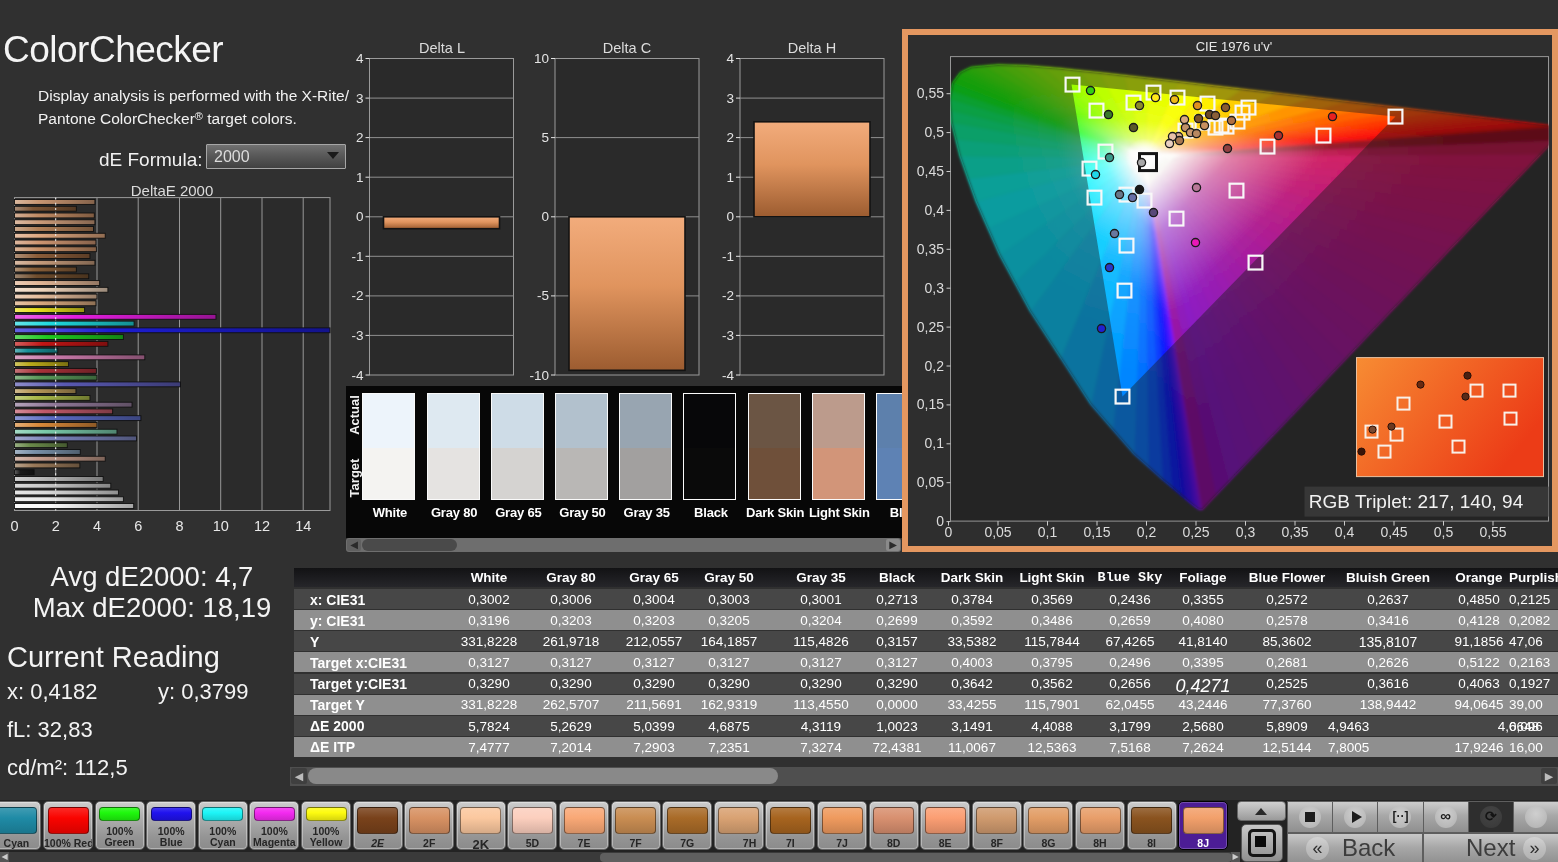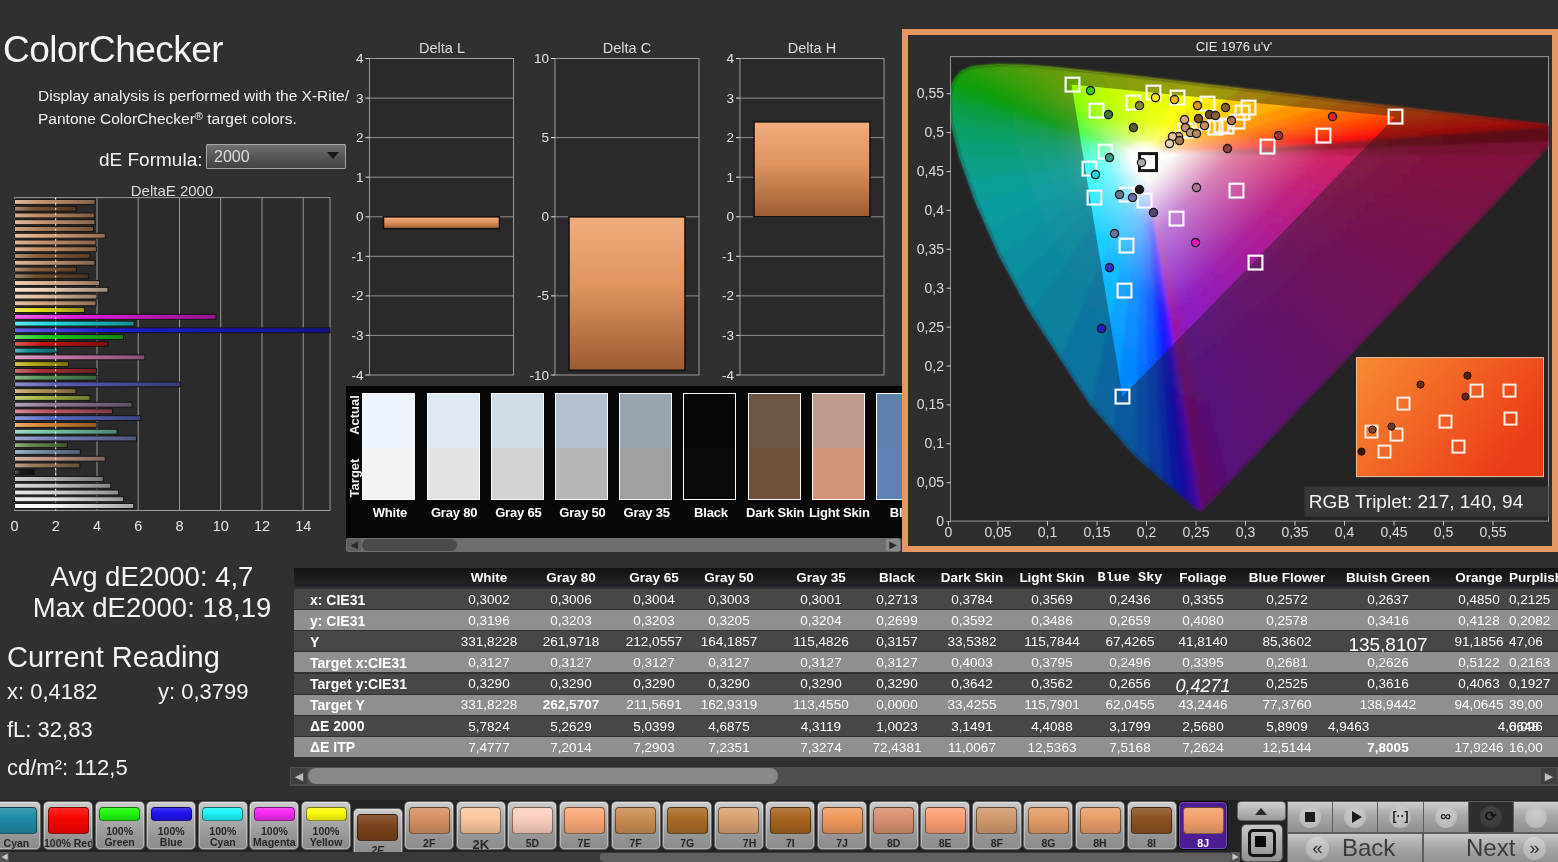--- a/index.html
+++ b/index.html
@@ -1524,21 +1524,21 @@
 <div class="ab" style="left:511px;top:634.2px;width:120px;text-align:center;font-size:13.5px;color:#fff;">261,9718</div>
 <div class="ab" style="left:594px;top:634.2px;width:120px;text-align:center;font-size:13.5px;color:#fff;">212,0557</div>
 <div class="ab" style="left:669px;top:634.2px;width:120px;text-align:center;font-size:13.5px;color:#fff;">164,1857</div>
 <div class="ab" style="left:761px;top:634.2px;width:120px;text-align:center;font-size:13.5px;color:#fff;">115,4826</div>
 <div class="ab" style="left:837px;top:634.2px;width:120px;text-align:center;font-size:13.5px;color:#fff;">0,3157</div>
 <div class="ab" style="left:912px;top:634.2px;width:120px;text-align:center;font-size:13.5px;color:#fff;">33,5382</div>
 <div class="ab" style="left:992px;top:634.2px;width:120px;text-align:center;font-size:13.5px;color:#fff;">115,7844</div>
 <div class="ab" style="left:1070px;top:634.2px;width:120px;text-align:center;font-size:13.5px;color:#fff;">67,4265</div>
 <div class="ab" style="left:1143px;top:634.2px;width:120px;text-align:center;font-size:13.5px;color:#fff;">41,8140</div>
 <div class="ab" style="left:1227px;top:634.2px;width:120px;text-align:center;font-size:13.5px;color:#fff;">85,3602</div>
-<div class="ab" style="left:1328px;top:634.2px;width:120px;text-align:center;font-size:19px;color:#fff;">135,8107</div>
+<div class="ab" style="left:1328px;top:634.2px;width:120px;text-align:center;font-size:14px;color:#fff;">135,8107</div>
 <div class="ab" style="left:1419px;top:634.2px;width:120px;text-align:center;font-size:13.5px;color:#fff;">91,1856</div>
 <div class="ab" style="left:1509px;top:634.2px;font-size:13.5px;color:#fff;white-space:nowrap;">47,06</div>
 <div class="ab" style="left:294px;top:652.4px;width:1264px;height:20.1px;background:#8f8f8f;"></div>
 <div class="ab" style="left:310px;top:655.0px;font-size:14px;font-weight:bold;color:#fff;">Target x:CIE31</div>
 <div class="ab" style="left:429px;top:655.2px;width:120px;text-align:center;font-size:13.5px;color:#fff;">0,3127</div>
 <div class="ab" style="left:511px;top:655.2px;width:120px;text-align:center;font-size:13.5px;color:#fff;">0,3127</div>
 <div class="ab" style="left:594px;top:655.2px;width:120px;text-align:center;font-size:13.5px;color:#fff;">0,3127</div>
 <div class="ab" style="left:669px;top:655.2px;width:120px;text-align:center;font-size:13.5px;color:#fff;">0,3127</div>
 <div class="ab" style="left:761px;top:655.2px;width:120px;text-align:center;font-size:13.5px;color:#fff;">0,3127</div>
 <div class="ab" style="left:837px;top:655.2px;width:120px;text-align:center;font-size:13.5px;color:#fff;">0,3127</div>
@@ -1562,21 +1562,21 @@
 <div class="ab" style="left:992px;top:676.3px;width:120px;text-align:center;font-size:13.5px;color:#fff;">0,3562</div>
 <div class="ab" style="left:1070px;top:676.3px;width:120px;text-align:center;font-size:13.5px;color:#fff;">0,2656</div>
 <div class="ab" style="left:1143px;top:676.3px;width:120px;text-align:center;font-size:18px;color:#fff;font-style:italic;">0,4271</div>
 <div class="ab" style="left:1227px;top:676.3px;width:120px;text-align:center;font-size:13.5px;color:#fff;">0,2525</div>
 <div class="ab" style="left:1328px;top:676.3px;width:120px;text-align:center;font-size:13.5px;color:#fff;">0,3616</div>
 <div class="ab" style="left:1419px;top:676.3px;width:120px;text-align:center;font-size:13.5px;color:#fff;">0,4063</div>
 <div class="ab" style="left:1509px;top:676.3px;font-size:13.5px;color:#fff;white-space:nowrap;">0,1927</div>
 <div class="ab" style="left:294px;top:694.6px;width:1264px;height:20.1px;background:#8f8f8f;"></div>
 <div class="ab" style="left:310px;top:697.2px;font-size:14px;font-weight:bold;color:#fff;">Target Y</div>
 <div class="ab" style="left:429px;top:697.4px;width:120px;text-align:center;font-size:13.5px;color:#fff;">331,8228</div>
-<div class="ab" style="left:511px;top:697.4px;width:120px;text-align:center;font-size:13.5px;color:#fff;font-weight:bold;">262,5707</div>
+<div class="ab" style="left:511px;top:697.4px;width:120px;text-align:center;font-size:13.5px;color:#fff;">262,5707</div>
 <div class="ab" style="left:594px;top:697.4px;width:120px;text-align:center;font-size:13.5px;color:#fff;">211,5691</div>
 <div class="ab" style="left:669px;top:697.4px;width:120px;text-align:center;font-size:13.5px;color:#fff;">162,9319</div>
 <div class="ab" style="left:761px;top:697.4px;width:120px;text-align:center;font-size:13.5px;color:#fff;">113,4550</div>
 <div class="ab" style="left:837px;top:697.4px;width:120px;text-align:center;font-size:13.5px;color:#fff;">0,0000</div>
 <div class="ab" style="left:912px;top:697.4px;width:120px;text-align:center;font-size:13.5px;color:#fff;">33,4255</div>
 <div class="ab" style="left:992px;top:697.4px;width:120px;text-align:center;font-size:13.5px;color:#fff;">115,7901</div>
 <div class="ab" style="left:1070px;top:697.4px;width:120px;text-align:center;font-size:13.5px;color:#fff;">62,0455</div>
 <div class="ab" style="left:1143px;top:697.4px;width:120px;text-align:center;font-size:13.5px;color:#fff;">43,2446</div>
 <div class="ab" style="left:1227px;top:697.4px;width:120px;text-align:center;font-size:13.5px;color:#fff;">77,3760</div>
 <div class="ab" style="left:1328px;top:697.4px;width:120px;text-align:center;font-size:13.5px;color:#fff;">138,9442</div>
@@ -1604,21 +1604,21 @@
 <div class="ab" style="left:511px;top:739.6px;width:120px;text-align:center;font-size:13.5px;color:#fff;">7,2014</div>
 <div class="ab" style="left:594px;top:739.6px;width:120px;text-align:center;font-size:13.5px;color:#fff;">7,2903</div>
 <div class="ab" style="left:669px;top:739.6px;width:120px;text-align:center;font-size:13.5px;color:#fff;">7,2351</div>
 <div class="ab" style="left:761px;top:739.6px;width:120px;text-align:center;font-size:13.5px;color:#fff;">7,3274</div>
 <div class="ab" style="left:837px;top:739.6px;width:120px;text-align:center;font-size:13.5px;color:#fff;">72,4381</div>
 <div class="ab" style="left:912px;top:739.6px;width:120px;text-align:center;font-size:13.5px;color:#fff;">11,0067</div>
 <div class="ab" style="left:992px;top:739.6px;width:120px;text-align:center;font-size:13.5px;color:#fff;">12,5363</div>
 <div class="ab" style="left:1070px;top:739.6px;width:120px;text-align:center;font-size:13.5px;color:#fff;">7,5168</div>
 <div class="ab" style="left:1143px;top:739.6px;width:120px;text-align:center;font-size:13.5px;color:#fff;">7,2624</div>
 <div class="ab" style="left:1227px;top:739.6px;width:120px;text-align:center;font-size:13.5px;color:#fff;">12,5144</div>
-<div class="ab" style="left:1328px;top:739.6px;width:120px;text-align:center;font-size:13.5px;color:#fff;font-weight:bold;">7,8005</div>
+<div class="ab" style="left:1328px;top:739.6px;width:120px;text-align:left;font-size:13.5px;color:#fff;">7,8005</div>
 <div class="ab" style="left:1419px;top:739.6px;width:120px;text-align:center;font-size:13.5px;color:#fff;">17,9246</div>
 <div class="ab" style="left:1509px;top:739.6px;font-size:13.5px;color:#fff;white-space:nowrap;">16,00</div>
 <div class="ab" style="left:290px;top:766.5px;width:1268px;height:19px;background:#4f4f4f;">
     <div class="ab" style="left:1px;top:1.5px;width:16px;height:16px;background:#3f3f3f;border-radius:2px;color:#bbb;font-size:11px;line-height:16px;text-align:center;">◀</div>
     <div class="ab" style="left:18px;top:1.5px;width:470px;height:16px;background:#898989;border-radius:8px;"></div>
     <div class="ab" style="right:1px;top:1.5px;width:16px;height:16px;background:#3f3f3f;border-radius:2px;color:#bbb;font-size:11px;line-height:16px;text-align:center;">▶</div>
   </div>
 <div class="ab" style="left:0;top:800px;width:1558px;height:62px;background:#232323;overflow:hidden;">
     <div class="ab" style="left:-8.6px;top:1px;width:48px;height:47px;border-radius:5px;background:linear-gradient(#cecece,#b2b2b2 28%,#949494 75%,#8b8b8b);border:1px solid #646464;box-shadow:inset 0 0 0 1px rgba(255,255,255,0.35);overflow:hidden;">
       <div class="ab" style="left:3.5px;top:4.5px;width:39px;height:25.5px;border-radius:4px;background:linear-gradient(#419cb3,#1f8ba6 40%,#1a768d);border:1px solid rgba(0,0,0,0.45);"></div>
@@ -1641,21 +1641,21 @@
       <div class="ab" style="left:0;top:24px;width:100%;text-align:center;font-size:10.5px;font-weight:600;line-height:11.3px;color:#262626;">100%<br>Cyan</div>
     </div>
     <div class="ab" style="left:249.4px;top:1px;width:48px;height:47px;border-radius:5px;background:linear-gradient(#cecece,#b2b2b2 28%,#949494 75%,#8b8b8b);border:1px solid #646464;box-shadow:inset 0 0 0 1px rgba(255,255,255,0.35);overflow:hidden;">
       <div class="ab" style="left:3.5px;top:4.5px;width:39px;height:12.5px;border-radius:4px;background:linear-gradient(#f54af2,#f32af0 40%,#cf24cc);border:1px solid rgba(0,0,0,0.45);"></div>
       <div class="ab" style="left:0;top:24px;width:100%;text-align:center;font-size:10.5px;font-weight:600;line-height:11.3px;color:#262626;">100%<br>Magenta</div>
     </div>
     <div class="ab" style="left:301.0px;top:1px;width:48px;height:47px;border-radius:5px;background:linear-gradient(#cecece,#b2b2b2 28%,#949494 75%,#8b8b8b);border:1px solid #646464;box-shadow:inset 0 0 0 1px rgba(255,255,255,0.35);overflow:hidden;">
       <div class="ab" style="left:3.5px;top:4.5px;width:39px;height:12.5px;border-radius:4px;background:linear-gradient(#fdfc34,#fdfb10 40%,#d7d50e);border:1px solid rgba(0,0,0,0.45);"></div>
       <div class="ab" style="left:0;top:24px;width:100%;text-align:center;font-size:10.5px;font-weight:600;line-height:11.3px;color:#262626;">100%<br>Yellow</div>
     </div>
-    <div class="ab" style="left:352.6px;top:8px;width:48px;height:47px;border-radius:5px;background:linear-gradient(#cecece,#b2b2b2 28%,#949494 75%,#8b8b8b);border:1px solid #646464;box-shadow:inset 0 0 0 1px rgba(255,255,255,0.35);overflow:hidden;font-style:italic;">
+    <div class="ab" style="left:352.6px;top:1px;width:48px;height:47px;border-radius:5px;background:linear-gradient(#cecece,#b2b2b2 28%,#949494 75%,#8b8b8b);border:1px solid #646464;box-shadow:inset 0 0 0 1px rgba(255,255,255,0.35);overflow:hidden;font-style:italic;">
       <div class="ab" style="left:3.5px;top:4.5px;width:39px;height:25.5px;border-radius:4px;background:linear-gradient(#8d5e3d,#79421b 40%,#673817);border:1px solid rgba(0,0,0,0.45);"></div>
       <div class="ab" style="left:0;top:35px;width:100%;text-align:center;font-size:10.5px;font-weight:600;color:#262626;white-space:nowrap;">2E</div>
     </div>
     <div class="ab" style="left:404.2px;top:1px;width:48px;height:47px;border-radius:5px;background:linear-gradient(#cecece,#b2b2b2 28%,#949494 75%,#8b8b8b);border:1px solid #646464;box-shadow:inset 0 0 0 1px rgba(255,255,255,0.35);overflow:hidden;">
       <div class="ab" style="left:3.5px;top:4.5px;width:39px;height:25.5px;border-radius:4px;background:linear-gradient(#dda27a,#d79163 40%,#b77b54);border:1px solid rgba(0,0,0,0.45);"></div>
       <div class="ab" style="left:0;top:35px;width:100%;text-align:center;font-size:10.5px;font-weight:600;color:#262626;white-space:nowrap;">2F</div>
     </div>
     <div class="ab" style="left:455.8px;top:1px;width:48px;height:47px;border-radius:5px;background:linear-gradient(#cecece,#b2b2b2 28%,#949494 75%,#8b8b8b);border:1px solid #646464;box-shadow:inset 0 0 0 1px rgba(255,255,255,0.35);overflow:hidden;">
       <div class="ab" style="left:3.5px;top:4.5px;width:39px;height:25.5px;border-radius:4px;background:linear-gradient(#fcd0ad,#fbc89f 40%,#d5aa87);border:1px solid rgba(0,0,0,0.45);"></div>
       <div class="ab" style="left:0;top:35px;width:100%;text-align:center;font-size:13px;font-weight:600;color:#262626;white-space:nowrap;">2K</div>

